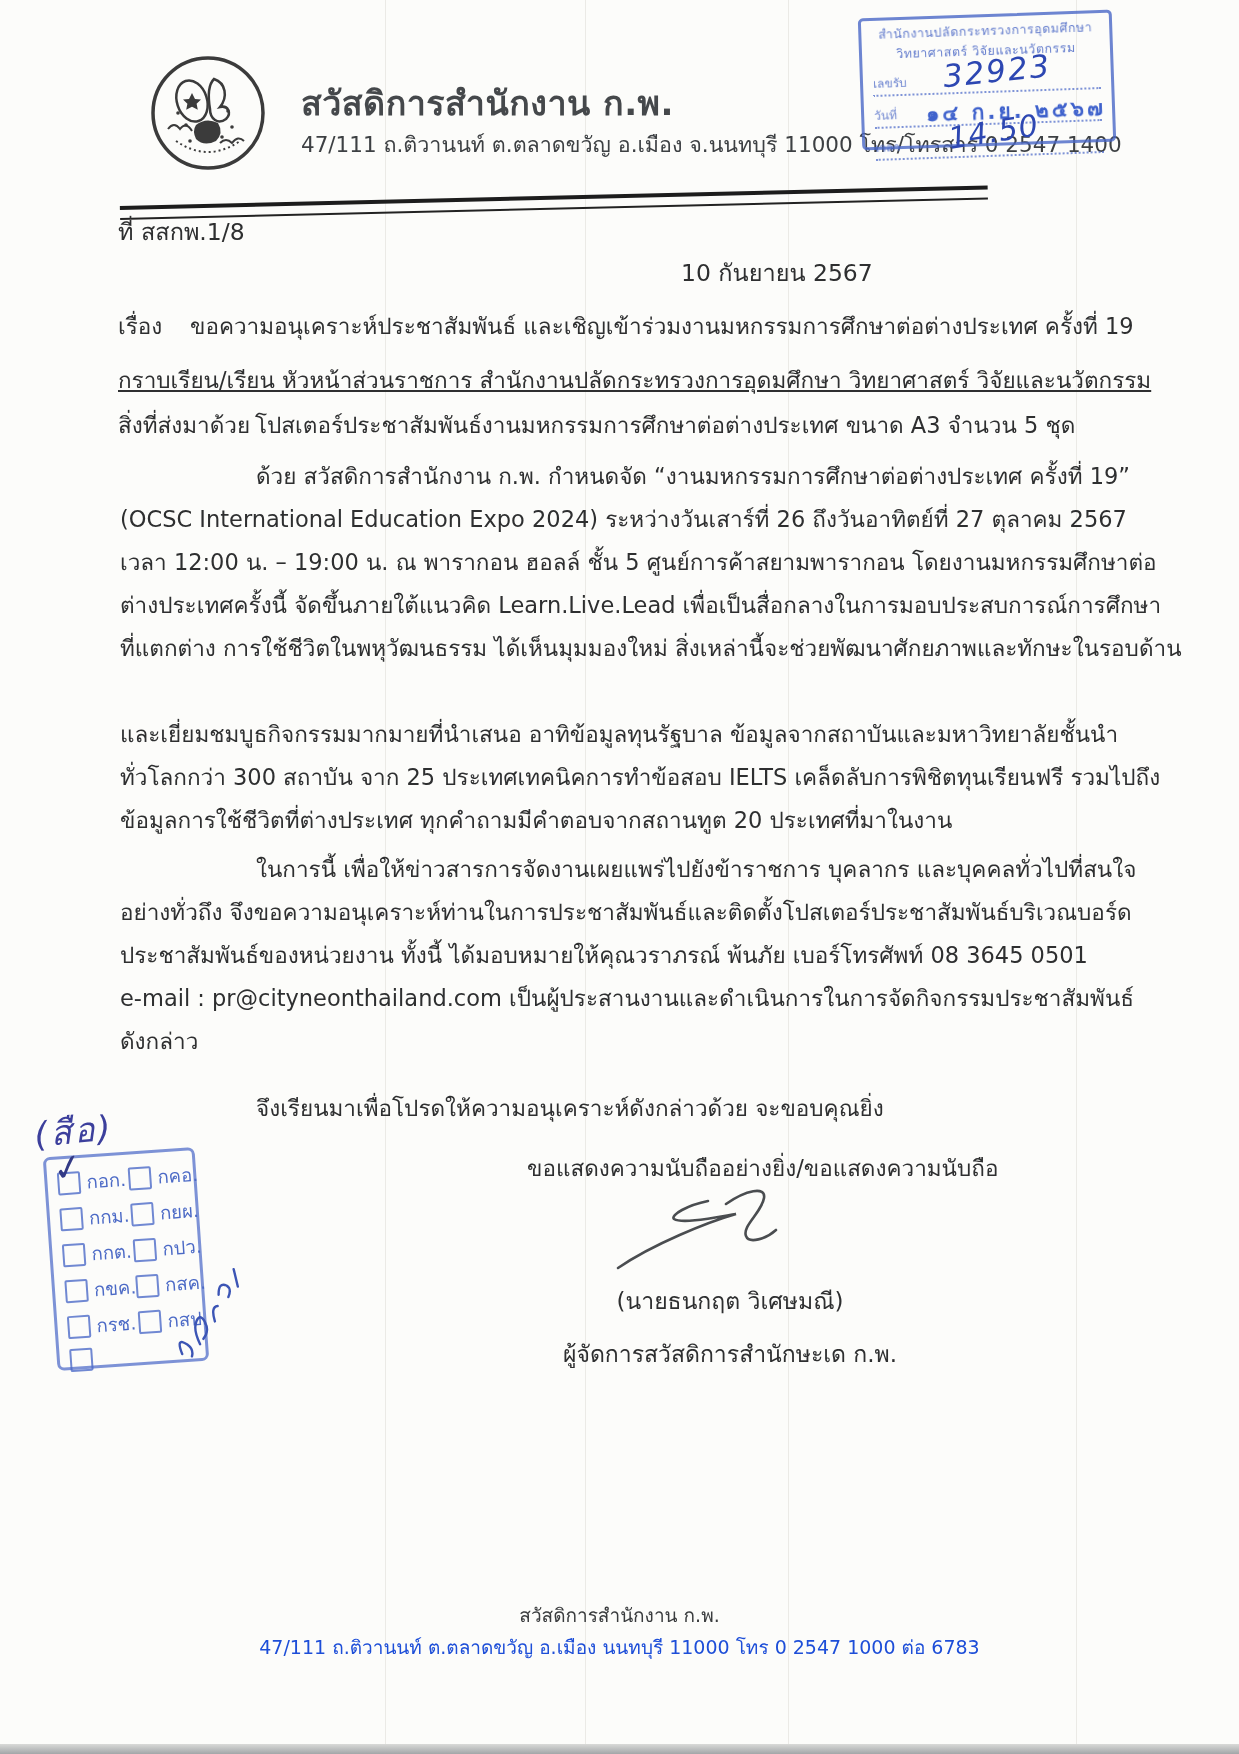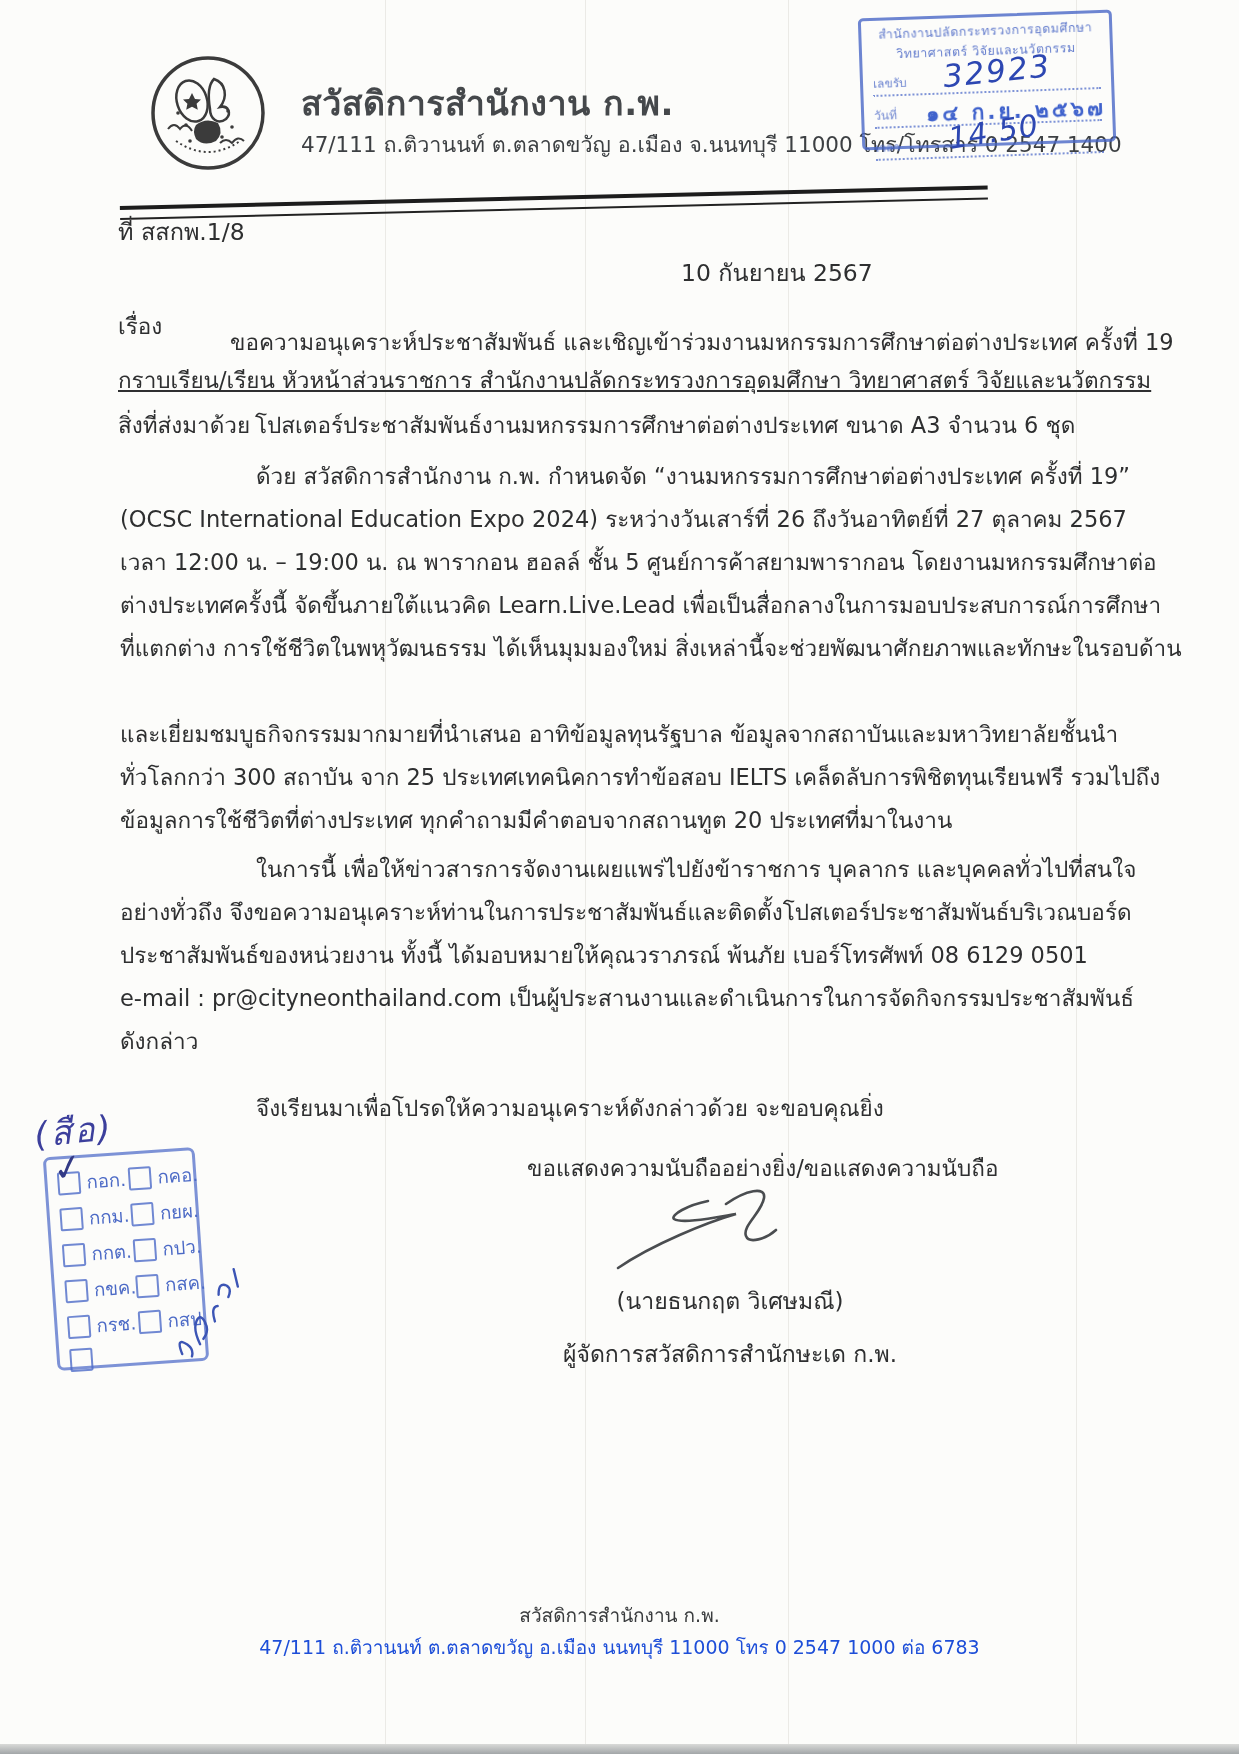--- a/index.html
+++ b/index.html
@@ -53,21 +53,21 @@
   }
   .hand-time {
     position:absolute; left:948px; top:114px; font-size:30px; font-style:italic;
     color:#2d47b2; transform:rotate(-9deg); letter-spacing:1px;
   }
   
   .refno { position:absolute; left:118px; top:213px; font-size:23.5px; }
   .ldate { position:absolute; left:681px; top:254px; font-size:23.5px; }
   .lline { position:absolute; font-size:22.5px; white-space:nowrap; }
   .subj-label { left:118px; top:308px; }
-  .subj-text  { left:190px; top:324px;margin-left:40px; }
+  .subj-text  { left:190px; top:308px; }
   .salutation { left:118px; top:362px;text-decoration:underline; }
   .att-label  { left:118px; top:407px; }
   .att-text   { left:255px; top:407px; }
   .bl { position:absolute; left:120px; font-size:22.5px; white-space:nowrap; }
   .closing { position:absolute; left:256px; top:1090px; font-size:22.5px; white-space:nowrap; }
   .respect { position:absolute; left:527px; top:1150px; width:440px; text-align:left; font-size:22.5px; white-space:nowrap; }
   .sig-svg { position:absolute; left:608px; top:1182px; }
   .sign-block { position:absolute; left:520px; top:1283px; width:420px; text-align:center; }
   .sign-name { font-size:23px; }
   .sign-title { font-size:23px; margin-top:17px; }
@@ -145,34 +145,34 @@
   </div>
   <div class="hand-time">14.50</div>
 
   <div class="refno">ที่   สสกพ.1/8</div>
   <div class="ldate">10  กันยายน  2567</div>
 
   <div class="lline subj-label">เรื่อง</div>
   <div class="lline subj-text">ขอความอนุเคราะห์ประชาสัมพันธ์ และเชิญเข้าร่วมงานมหกรรมการศึกษาต่อต่างประเทศ ครั้งที่ 19</div>
   <div class="lline salutation">กราบเรียน/เรียน หัวหน้าส่วนราชการ สำนักงานปลัดกระทรวงการอุดมศึกษา วิทยาศาสตร์ วิจัยและนวัตกรรม</div>
   <div class="lline att-label">สิ่งที่ส่งมาด้วย</div>
-  <div class="lline att-text">โปสเตอร์ประชาสัมพันธ์งานมหกรรมการศึกษาต่อต่างประเทศ ขนาด A3 จำนวน 6 ชุด</div>
+  <div class="lline att-text">โปสเตอร์ประชาสัมพันธ์งานมหกรรมการศึกษาต่อต่างประเทศ ขนาด A3 จำนวน 5 ชุด</div>
 
   <div class="bl" style="top:458px;padding-left:136px">ด้วย สวัสดิการสำนักงาน ก.พ. กำหนดจัด “งานมหกรรมการศึกษาต่อต่างประเทศ ครั้งที่ 19”</div>
   <div class="bl" style="top:501px">(OCSC International Education Expo 2024) ระหว่างวันเสาร์ที่ 26 ถึงวันอาทิตย์ที่ 27 ตุลาคม 2567</div>
   <div class="bl" style="top:544px">เวลา 12:00 น. – 19:00 น. ณ พารากอน ฮอลล์ ชั้น 5 ศูนย์การค้าสยามพารากอน โดยงานมหกรรมศึกษาต่อ</div>
   <div class="bl" style="top:587px">ต่างประเทศครั้งนี้ จัดขึ้นภายใต้แนวคิด Learn.Live.Lead เพื่อเป็นสื่อกลางในการมอบประสบการณ์การศึกษา</div>
   <div class="bl" style="top:630px">ที่แตกต่าง การใช้ชีวิตในพหุวัฒนธรรม ได้เห็นมุมมองใหม่ สิ่งเหล่านี้จะช่วยพัฒนาศักยภาพและทักษะในรอบด้าน</div>
   <div class="bl" style="top:716px">และเยี่ยมชมบูธกิจกรรมมากมายที่นำเสนอ อาทิข้อมูลทุนรัฐบาล ข้อมูลจากสถาบันและมหาวิทยาลัยชั้นนำ</div>
   <div class="bl" style="top:759px">ทั่วโลกกว่า 300 สถาบัน จาก 25 ประเทศเทคนิคการทำข้อสอบ IELTS เคล็ดลับการพิชิตทุนเรียนฟรี รวมไปถึง</div>
   <div class="bl" style="top:802px">ข้อมูลการใช้ชีวิตที่ต่างประเทศ ทุกคำถามมีคำตอบจากสถานทูต 20 ประเทศที่มาในงาน</div>
 
   <div class="bl" style="top:851px;padding-left:136px">ในการนี้ เพื่อให้ข่าวสารการจัดงานเผยแพร่ไปยังข้าราชการ บุคลากร และบุคคลทั่วไปที่สนใจ</div>
   <div class="bl" style="top:894px">อย่างทั่วถึง จึงขอความอนุเคราะห์ท่านในการประชาสัมพันธ์และติดตั้งโปสเตอร์ประชาสัมพันธ์บริเวณบอร์ด</div>
-  <div class="bl" style="top:937px">ประชาสัมพันธ์ของหน่วยงาน ทั้งนี้ ได้มอบหมายให้คุณวราภรณ์ พ้นภัย เบอร์โทรศัพท์ 08 6129 0501</div>
+  <div class="bl" style="top:937px">ประชาสัมพันธ์ของหน่วยงาน ทั้งนี้ ได้มอบหมายให้คุณวราภรณ์ พ้นภัย เบอร์โทรศัพท์ 08 3645 0501</div>
   <div class="bl" style="top:980px">e-mail : pr@cityneonthailand.com เป็นผู้ประสานงานและดำเนินการในการจัดกิจกรรมประชาสัมพันธ์</div>
   <div class="bl" style="top:1023px">ดังกล่าว</div>
 
   <div class="closing">จึงเรียนมาเพื่อโปรดให้ความอนุเคราะห์ดังกล่าวด้วย จะขอบคุณยิ่ง</div>
   <div class="respect">ขอแสดงความนับถืออย่างยิ่ง/ขอแสดงความนับถือ</div>
 
   <div class="sig-svg">
     <svg width="210" height="95" viewBox="0 0 210 95">
       <path d="M10 86 C45 62 100 40 128 32 C104 36 74 42 66 37 C62 33 80 23 100 19" fill="none" stroke="#4a4d50" stroke-width="2.6" stroke-linecap="round"></path>
       <path d="M118 22 C138 8 158 4 156 16 C154 30 134 44 138 54 C141 62 158 57 168 48" fill="none" stroke="#4a4d50" stroke-width="2.6" stroke-linecap="round"></path>

